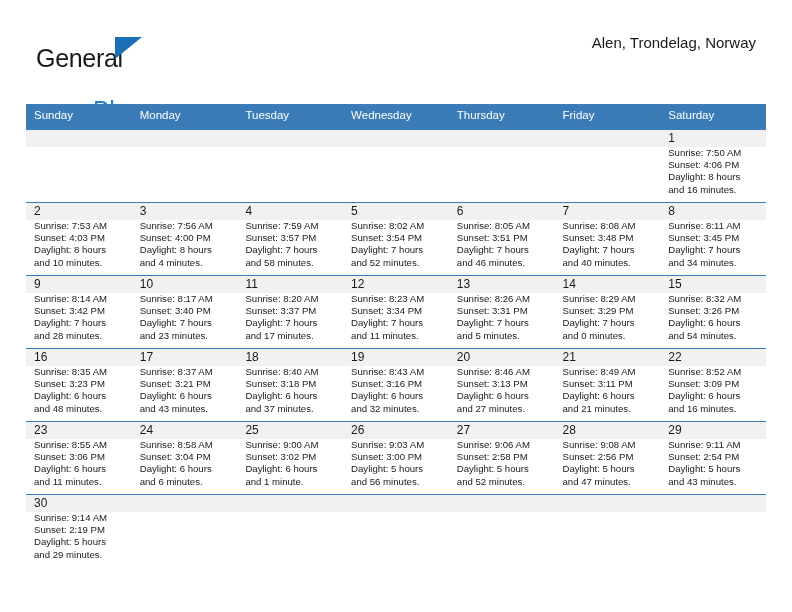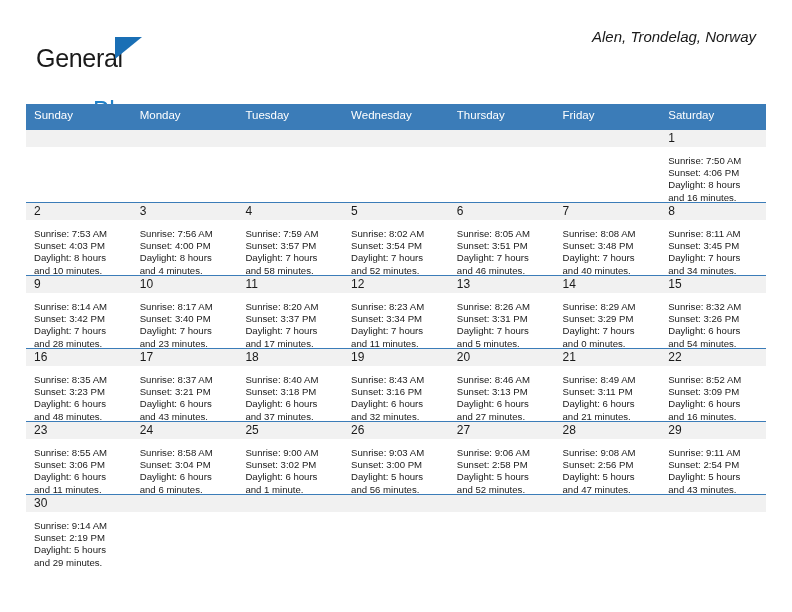--- a/index.html
+++ b/index.html
@@ -75,25 +75,25 @@
     top: 0;
     text-align: right;
   }
   .cal-title {
     font-size: 27px;
     color: #1a1a1a;
     line-height: 1.15;
     white-space: nowrap;
   }
   .cal-subtitle {
+    margin-top: 6px;
     font-size: 15px;
     color: #1a1a1a;
     line-height: 1.15;
     white-space: nowrap;
-    font-style: italic;
   }
 
   
   .cal {
     position: absolute;
     left: 26px;
     top: 104px;
     width: 740px;
     border-collapse: collapse;
     table-layout: fixed;
@@ -136,21 +136,21 @@
     padding-left: 8px;
     font-size: 12px;
     color: #1a1a1a;
     box-sizing: border-box;
   }
   .cell.empty .daynum-strip {
     color: transparent;
   }
 
   .details {
-    padding: 8px 6px 0 8px;
+    padding: 0 6px 0 8px;
     font-size: 9.6px;
     line-height: 12.2px;
     color: #1a1a1a;
   }
   .details div {
     white-space: nowrap;
   }
 </style>
 </head>
 <body>

